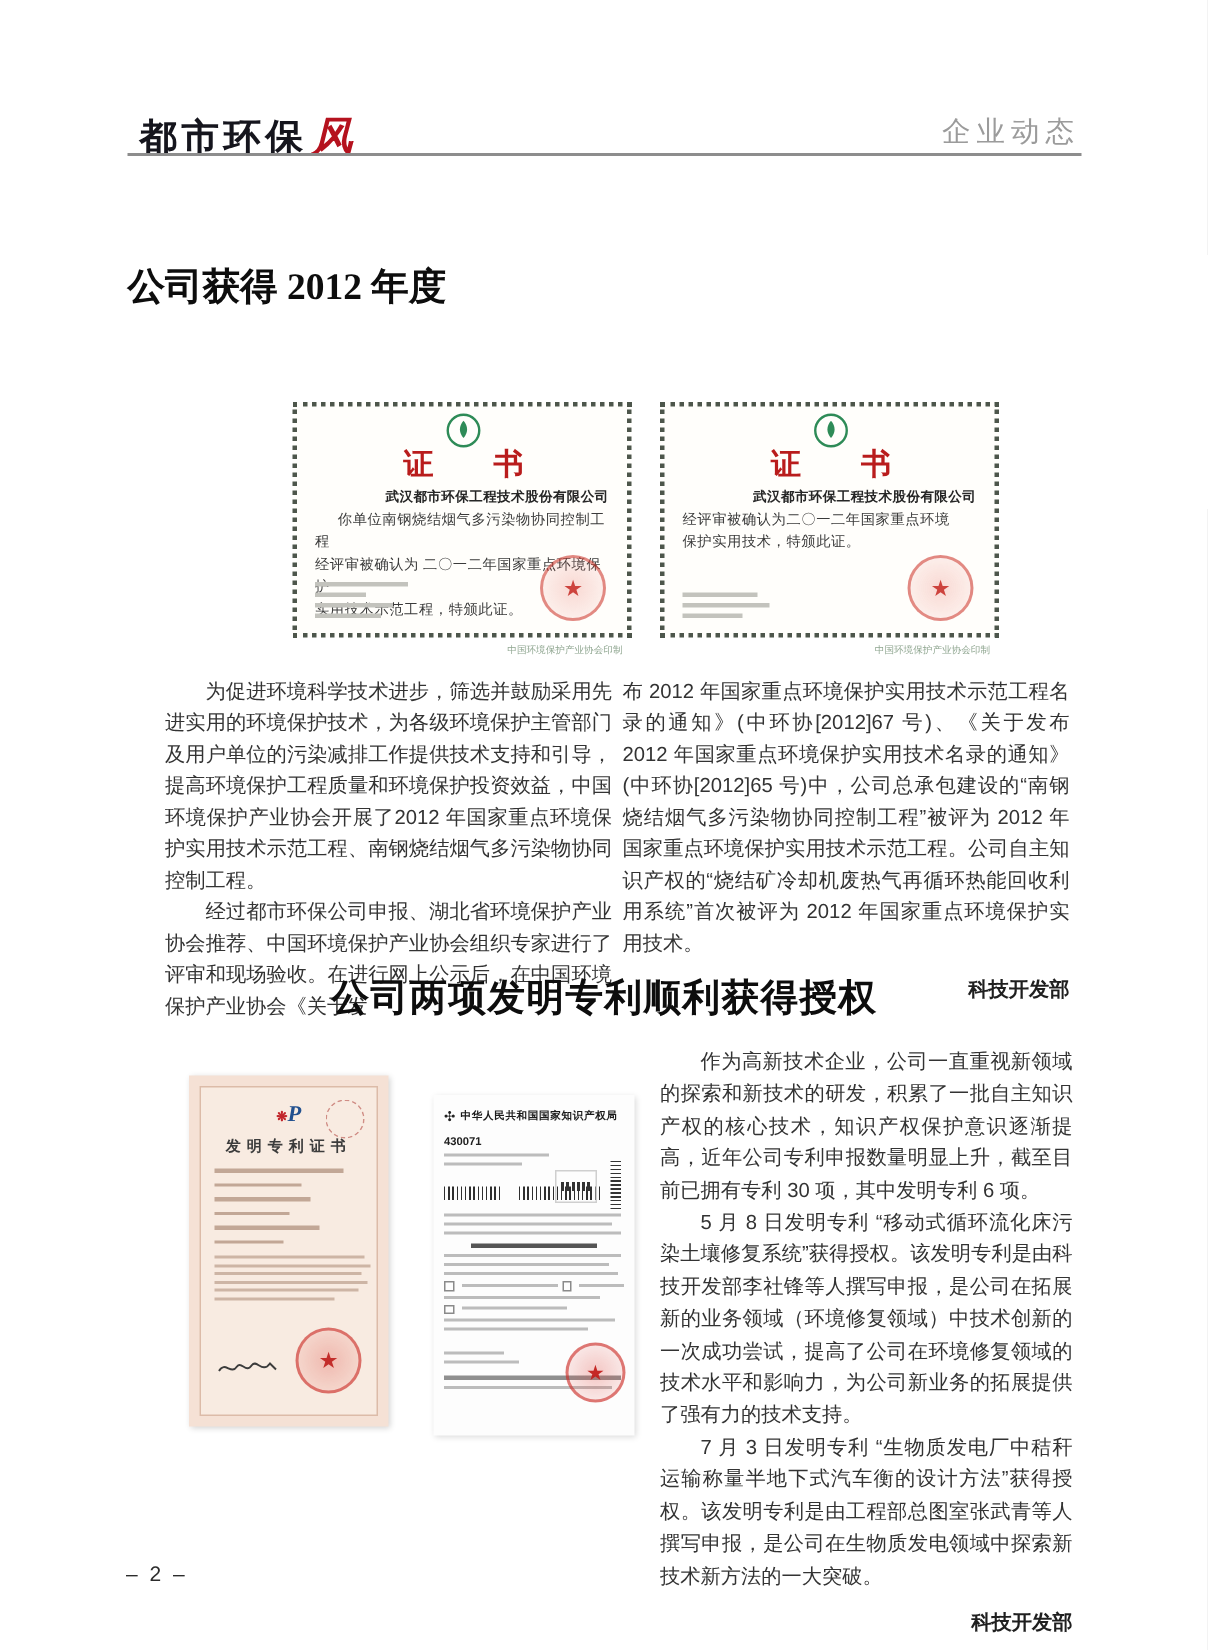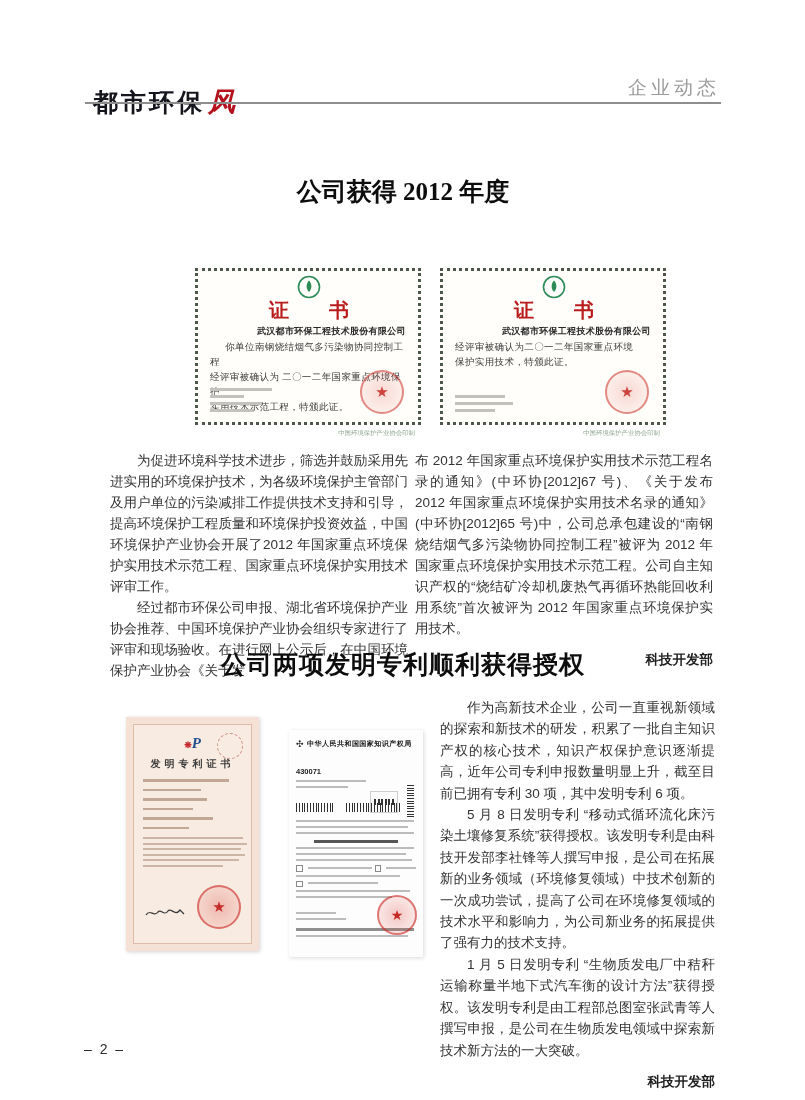--- a/index.html
+++ b/index.html
@@ -1,27 +1,27 @@
 <!DOCTYPE html>
 <html><head>
 <meta charset="utf-8">
 <style>
   html,body{margin:0;padding:0;background:#e9e9e9;}
   .page{position:relative;width:805px;height:1100px;margin:0 auto;background:#ffffff;
         font-family:"Liberation Sans",sans-serif;color:#2a2a2a;overflow:hidden;}
 
   
-  .masthead{position:absolute;left:93px;top:84px;font-family:"Liberation Serif",serif;
+  .masthead{position:absolute;left:93px;top:73px;font-family:"Liberation Serif",serif;
             font-weight:bold;font-size:25px;letter-spacing:3px;color:#15151d;}
   .masthead .mark{color:#b5121e;font-size:27px;margin-left:3px;font-style:italic;}
   .section-label{position:absolute;right:85px;top:75px;font-size:19px;letter-spacing:4px;color:#9b9b9b;text-align:right;}
   .header-rule{position:absolute;left:85px;width:636px;top:102px;border-top:2px solid #8d8d8d;height:0;}
 
   
-  .a1-title{position:absolute;left:85px;width:636px;top:175px;text-align:center;
+  .a1-title{position:absolute;left:85px;width:636px;top:175px;text-align:left;
             font-family:"Liberation Serif",serif;font-weight:bold;color:#0d0d0d;}
   .a1-title .l1{font-size:25px;line-height:34px;}
   .a1-title .l2{font-size:26px;line-height:36px;letter-spacing:1px;}
 
   
   .cert{position:absolute;top:268px;width:226px;height:157px;background:#fffefb;
         border:3px dotted #4d564b;box-sizing:border-box;padding:4px 10px 4px 12px;}
   .cert.c-left{left:195px;} .cert.c-right{left:440px;}
   .cert-emblem{width:24px;height:24px;margin:0 auto;}
   .cert-title{display:flex;justify-content:center;font-family:"Liberation Serif",serif;
@@ -76,21 +76,21 @@
            color:rgba(190,30,28,.9);display:flex;align-items:center;justify-content:center;font-size:15px;}
   .pA-sign{position:absolute;left:10px;bottom:18px;}
 
   
   .patentB{position:absolute;left:289px;top:730px;width:134px;height:227px;background:#fdfdfd;
            box-shadow:1px 1px 4px rgba(0,0,0,.15);box-sizing:border-box;padding:8px 7px;}
   .pB-head{display:flex;align-items:center;gap:3px;}
   .pB-head .glyph{font-size:9px;color:#222;}
   .pB-head .txt{font-weight:bold;font-size:8px;letter-spacing:.5px;color:#1a1a1a;
                 transform:scale(.88);transform-origin:left center;white-space:nowrap;}
-  .pB-num{font-weight:bold;font-size:7.5px;color:#222;margin-top:18px;}
+  .pB-num{font-weight:bold;font-size:7.5px;color:#222;margin-top:7px;}
   .pB-row{position:relative;}
   .gline{height:2px;background:#bcbcbc;margin-top:4px;}
   .dline{height:2.5px;background:#8f8f8f;margin-top:4px;}
   .pB-datebox{position:absolute;right:18px;top:24px;width:26px;height:20px;border:1px solid #cfcfcf;
               display:flex;align-items:center;justify-content:center;}
   .pB-datebar{width:20px;height:6px;background:repeating-linear-gradient(90deg,#333 0 2px,transparent 2px 3.5px);}
   .vbar{position:absolute;right:2px;top:18px;width:7px;height:34px;
         background:repeating-linear-gradient(180deg,#333 0 1px,transparent 1px 2.6px);}
   .hbar{height:9px;background:repeating-linear-gradient(90deg,#2f2f2f 0 1px,transparent 1px 2.8px);
         display:inline-block;vertical-align:middle;}
@@ -164,21 +164,21 @@
     <div class="fineprint">
       <div style="width:50px"></div>
         <div style="width:58px"></div>
         <div style="width:40px"></div>
     </div>
     <div class="seal">★</div>
   </div>
   <div class="cert-caption cap-right">中国环境保护产业协会印制</div>
 
   <div class="col a1-col-left">
-    <p class="ind">为促进环境科学技术进步，筛选并鼓励采用先进实用的环境保护技术，为各级环境保护主管部门及用户单位的污染减排工作提供技术支持和引导，提高环境保护工程质量和环境保护投资效益，中国环境保护产业协会开展了2012 年国家重点环境保护实用技术示范工程、国家重点环境保护实用技术评审工作。</p>
+    <p class="ind">为促进环境科学技术进步，筛选并鼓励采用先进实用的环境保护技术，为各级环境保护主管部门及用户单位的污染减排工作提供技术支持和引导，提高环境保护工程质量和环境保护投资效益，中国环境保护产业协会开展了2012 年国家重点环境保护实用技术示范工程、南钢烧结烟气多污染物协同控制工程。</p>
     <p class="ind">经过都市环保公司申报、湖北省环境保护产业协会推荐、中国环境保护产业协会组织专家进行了评审和现场验收。在进行网上公示后，在中国环境保护产业协会《关于发</p>
   </div>
   <div class="col a1-col-right">
     <p>布 2012 年国家重点环境保护实用技术示范工程名录的通知》(中环协[2012]67 号)、《关于发布 2012 年国家重点环境保护实用技术名录的通知》(中环协[2012]65 号)中，公司总承包建设的“南钢烧结烟气多污染物协同控制工程”被评为 2012 年国家重点环境保护实用技术示范工程。公司自主知识产权的“烧结矿冷却机废热气再循环热能回收利用系统”首次被评为 2012 年国家重点环境保护实用技术。</p>
     <div class="byline">科技开发部</div>
   </div>
 
   <div class="a2-title">公司两项发明专利顺利获得授权</div>
 
   <div class="patentA">
@@ -256,19 +256,19 @@
       <div class="gline" style="width:50px"></div>
       <div class="dline" style="width:118px;margin-top:8px"></div>
       <div class="gline" style="width:112px"></div>
     </div>
     <div class="pB-seal">★</div>
   </div>
 
   <div class="col a2-col">
     <p class="ind">作为高新技术企业，公司一直重视新领域的探索和新技术的研发，积累了一批自主知识产权的核心技术，知识产权保护意识逐渐提高，近年公司专利申报数量明显上升，截至目前已拥有专利 30 项，其中发明专利 6 项。</p>
     <p class="ind">5 月 8 日发明专利 “移动式循环流化床污染土壤修复系统”获得授权。该发明专利是由科技开发部李社锋等人撰写申报，是公司在拓展新的业务领域（环境修复领域）中技术创新的一次成功尝试，提高了公司在环境修复领域的技术水平和影响力，为公司新业务的拓展提供了强有力的技术支持。</p>
-    <p class="ind">1 月 5 日发明专利 “生物质发电厂中秸秆运输称量半地下式汽车衡的设计方法”获得授权。该发明专利是由工程部总图室张武青等人撰写申报，是公司在生物质发电领域中探索新技术新方法的一大突破。</p>
+    <p class="ind">7 月 3 日发明专利 “生物质发电厂中秸秆运输称量半地下式汽车衡的设计方法”获得授权。该发明专利是由工程部总图室张武青等人撰写申报，是公司在生物质发电领域中探索新技术新方法的一大突破。</p>
     <div class="byline">科技开发部</div>
   </div>
 
   <div class="page-number">– 2 –</div>
 
 </div>
 
 </body></html>

